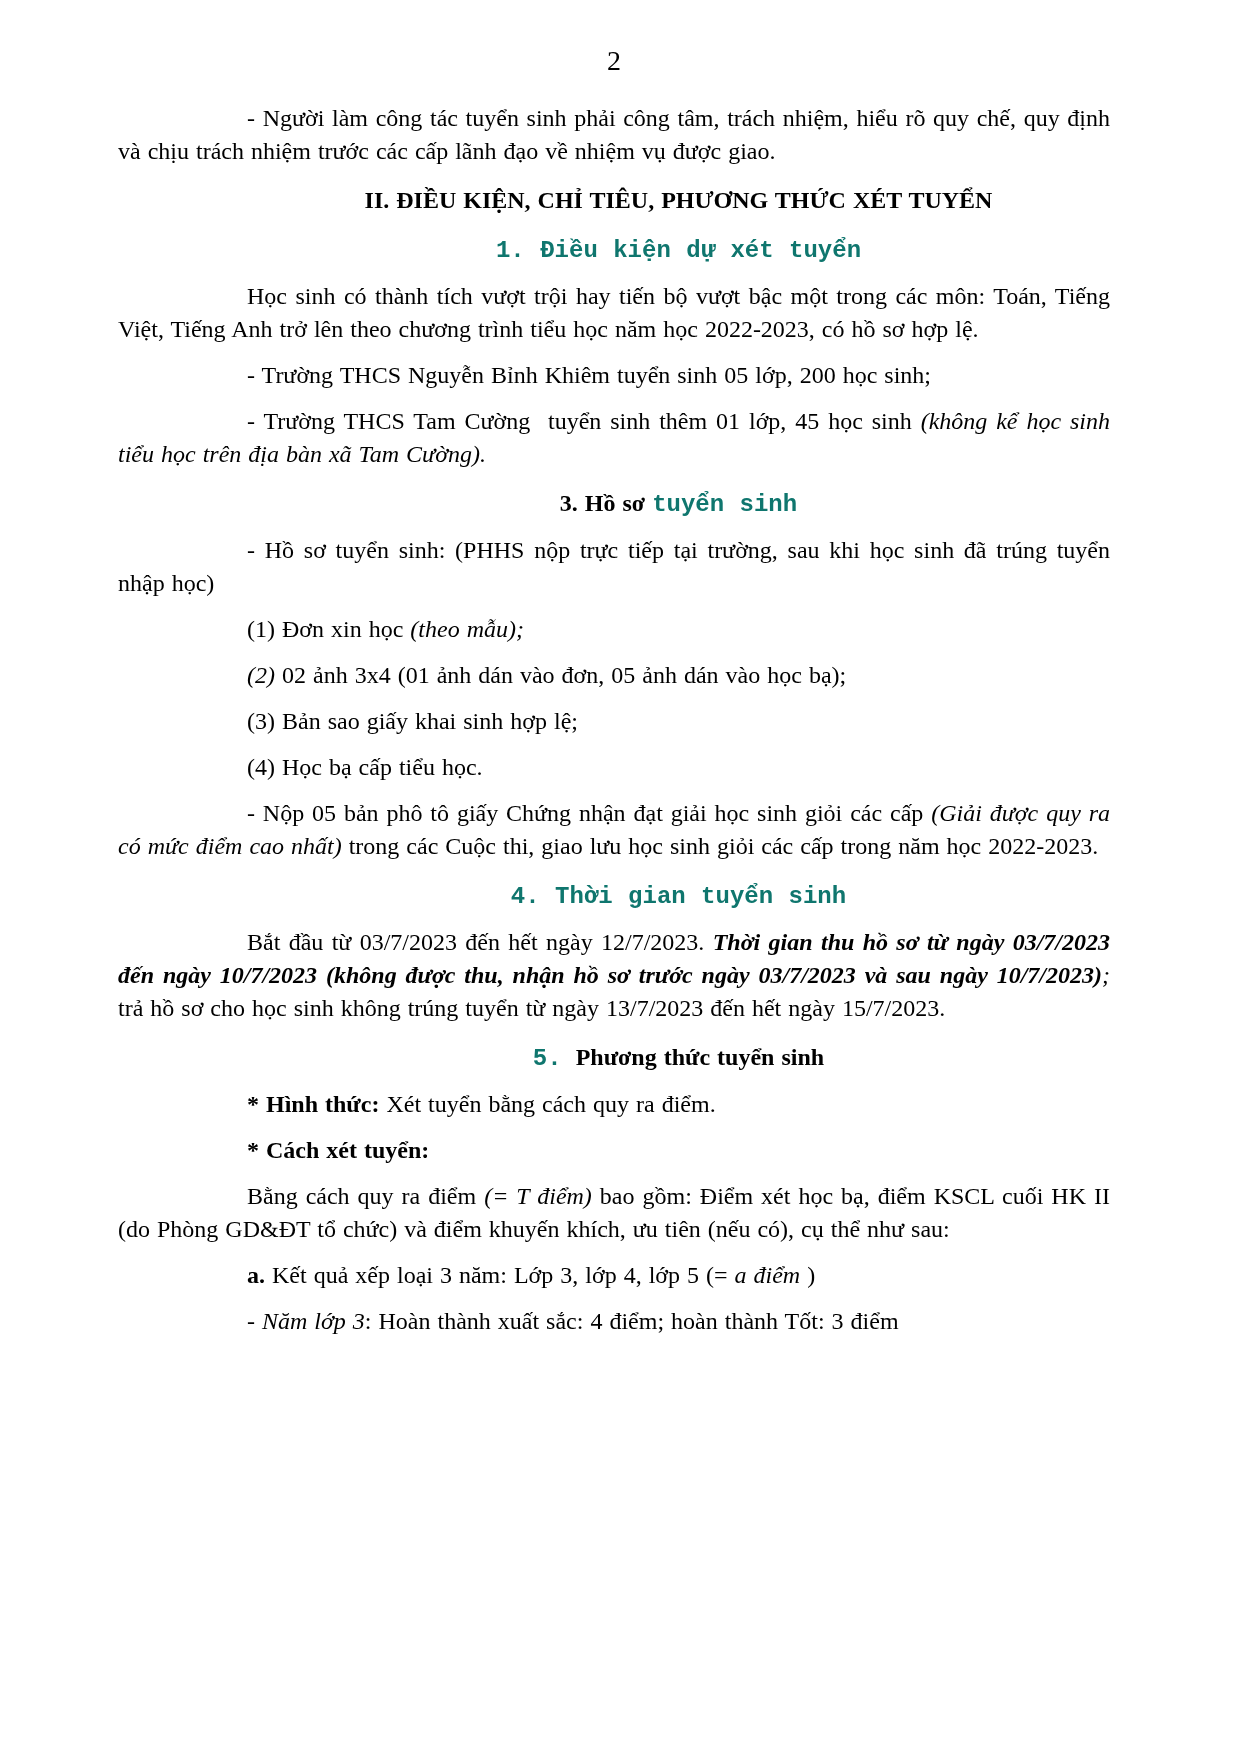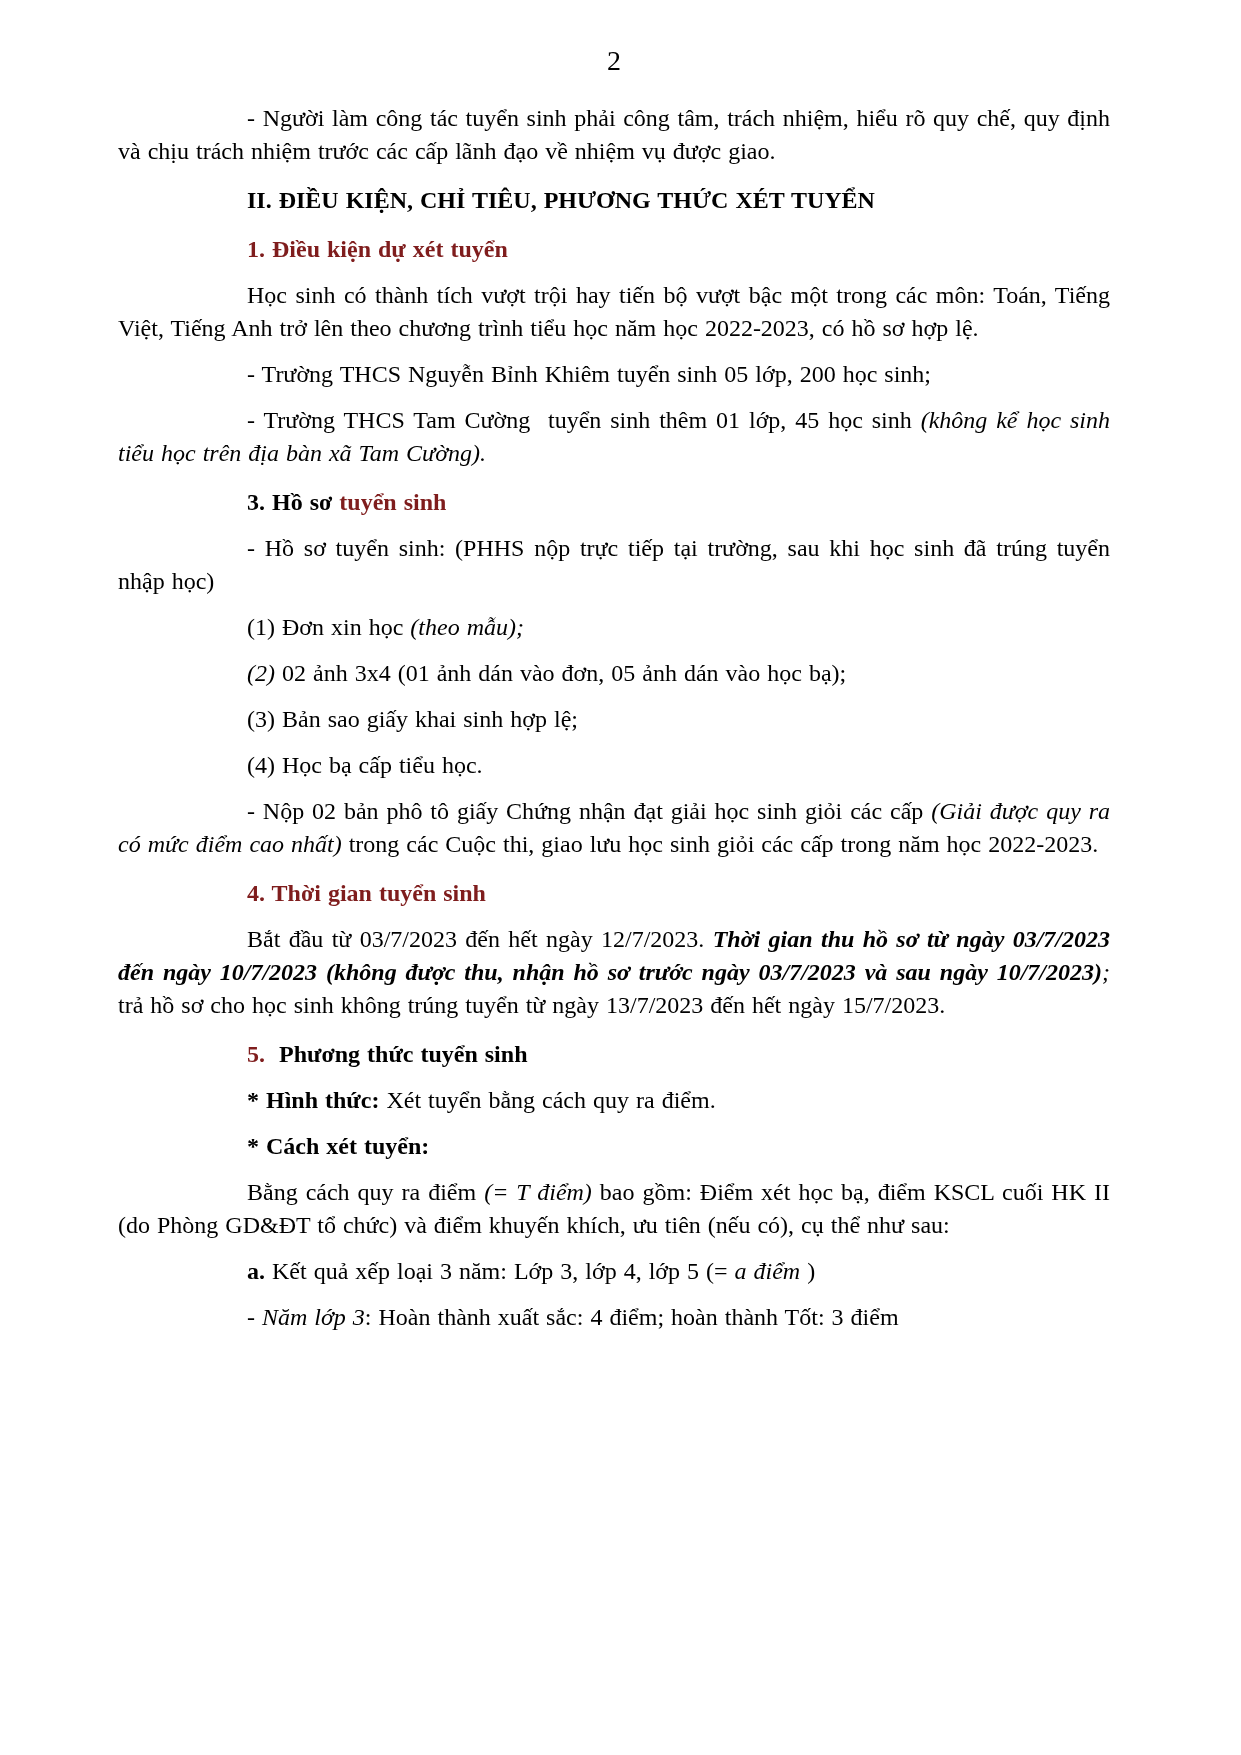--- a/index.html
+++ b/index.html
@@ -29,45 +29,45 @@
     margin: 13px 0 0 0;
     font-size: 24px;
     line-height: 33px;
     text-align: justify;
     text-indent: 129px;
     word-spacing: 1px;
   }
   .para.heading {
     margin-top: 16px;
     font-weight: bold;
-    text-align: left;
+    text-align: center;
   }
   .bold { font-weight: bold; }
   .italic { font-style: italic; }
-  .gray { color: #7f1d1d; }
+  .gray { color: #0f766e; font-family: Liberation Mono, monospace; }
 </style>
 </head>
 <body>
 
 <div class="page">
   <div class="page-number">2</div>
   <main class="content">
       <p class="para"><span>- Người làm công tác tuyển sinh phải công tâm, trách nhiệm, hiểu rõ quy chế, quy định và chịu trách nhiệm trước các cấp lãnh đạo về nhiệm vụ được giao.</span></p>
       <p class="para heading"><span>II. ĐIỀU KIỆN, CHỈ TIÊU, PHƯƠNG THỨC XÉT TUYỂN</span></p>
       <p class="para heading"><span class="gray">1. Điều kiện dự xét tuyển</span></p>
       <p class="para"><span>Học sinh có thành tích vượt trội hay tiến bộ vượt bậc một trong các môn: Toán, Tiếng Việt, Tiếng Anh trở lên theo chương trình tiểu học năm học 2022-2023, có hồ sơ hợp lệ.</span></p>
       <p class="para"><span>- Trường THCS Nguyễn Bỉnh Khiêm tuyển sinh 05 lớp, 200 học sinh;</span></p>
       <p class="para"><span>- Trường THCS Tam Cường&nbsp; tuyển sinh thêm 01 lớp, 45 học sinh </span><span class="italic">(không kể học sinh tiểu học trên địa bàn xã Tam Cường).</span></p>
       <p class="para heading"><span>3. Hồ sơ </span><span class="gray">tuyển sinh</span></p>
       <p class="para"><span>- Hồ sơ tuyển sinh: (PHHS nộp trực tiếp tại trường, sau khi học sinh đã trúng tuyển nhập học)</span></p>
       <p class="para"><span>(1) Đơn xin học </span><span class="italic">(theo mẫu);</span></p>
       <p class="para"><span class="italic">(2)</span><span> 02 ảnh 3x4 (01 ảnh dán vào đơn, 05 ảnh dán vào học bạ);</span></p>
       <p class="para"><span>(3) Bản sao giấy khai sinh hợp lệ;</span></p>
       <p class="para"><span>(4) Học bạ cấp tiểu học.</span></p>
-      <p class="para"><span>- Nộp 02 bản phô tô giấy Chứng nhận đạt giải học sinh giỏi các cấp </span><span class="italic">(Giải được quy ra có mức điểm cao nhất)</span><span> trong các Cuộc thi, giao lưu học sinh giỏi các cấp trong năm học 2022-2023.</span></p>
+      <p class="para"><span>- Nộp 05 bản phô tô giấy Chứng nhận đạt giải học sinh giỏi các cấp </span><span class="italic">(Giải được quy ra có mức điểm cao nhất)</span><span> trong các Cuộc thi, giao lưu học sinh giỏi các cấp trong năm học 2022-2023.</span></p>
       <p class="para heading"><span class="gray">4. Thời gian tuyển sinh</span></p>
       <p class="para"><span>Bắt đầu từ 03/7/2023 đến hết ngày 12/7/2023. </span><span class="bold italic">Thời gian thu hồ sơ từ ngày 03/7/2023 đến ngày 10/7/2023 (không được thu, nhận hồ sơ trước ngày 03/7/2023 và sau ngày 10/7/2023)</span><span class="italic">;</span><span> trả hồ sơ cho học sinh không trúng tuyển từ ngày 13/7/2023 đến hết ngày 15/7/2023.</span></p>
       <p class="para heading"><span class="gray">5.</span><span>&nbsp; Phương thức tuyển sinh</span></p>
       <p class="para"><span class="bold">* Hình thức: </span><span>Xét tuyển bằng cách quy ra điểm.</span></p>
       <p class="para"><span class="bold">* Cách xét tuyển:</span></p>
       <p class="para"><span>Bằng cách quy ra điểm </span><span class="italic">(= T điểm)</span><span> bao gồm: Điểm xét học bạ, điểm KSCL cuối HK II (do Phòng GD&amp;ĐT tổ chức) và điểm khuyến khích, ưu tiên (nếu có), cụ thể như sau:</span></p>
       <p class="para"><span class="bold">a.</span><span> Kết quả xếp loại 3 năm: Lớp 3, lớp 4, lớp 5 (= </span><span class="italic">a điểm</span><span> )</span></p>
       <p class="para"><span class="italic">- Năm lớp 3</span><span>: Hoàn thành xuất sắc: 4 điểm; hoàn thành Tốt: 3 điểm</span></p>
     </main>
 </div>

